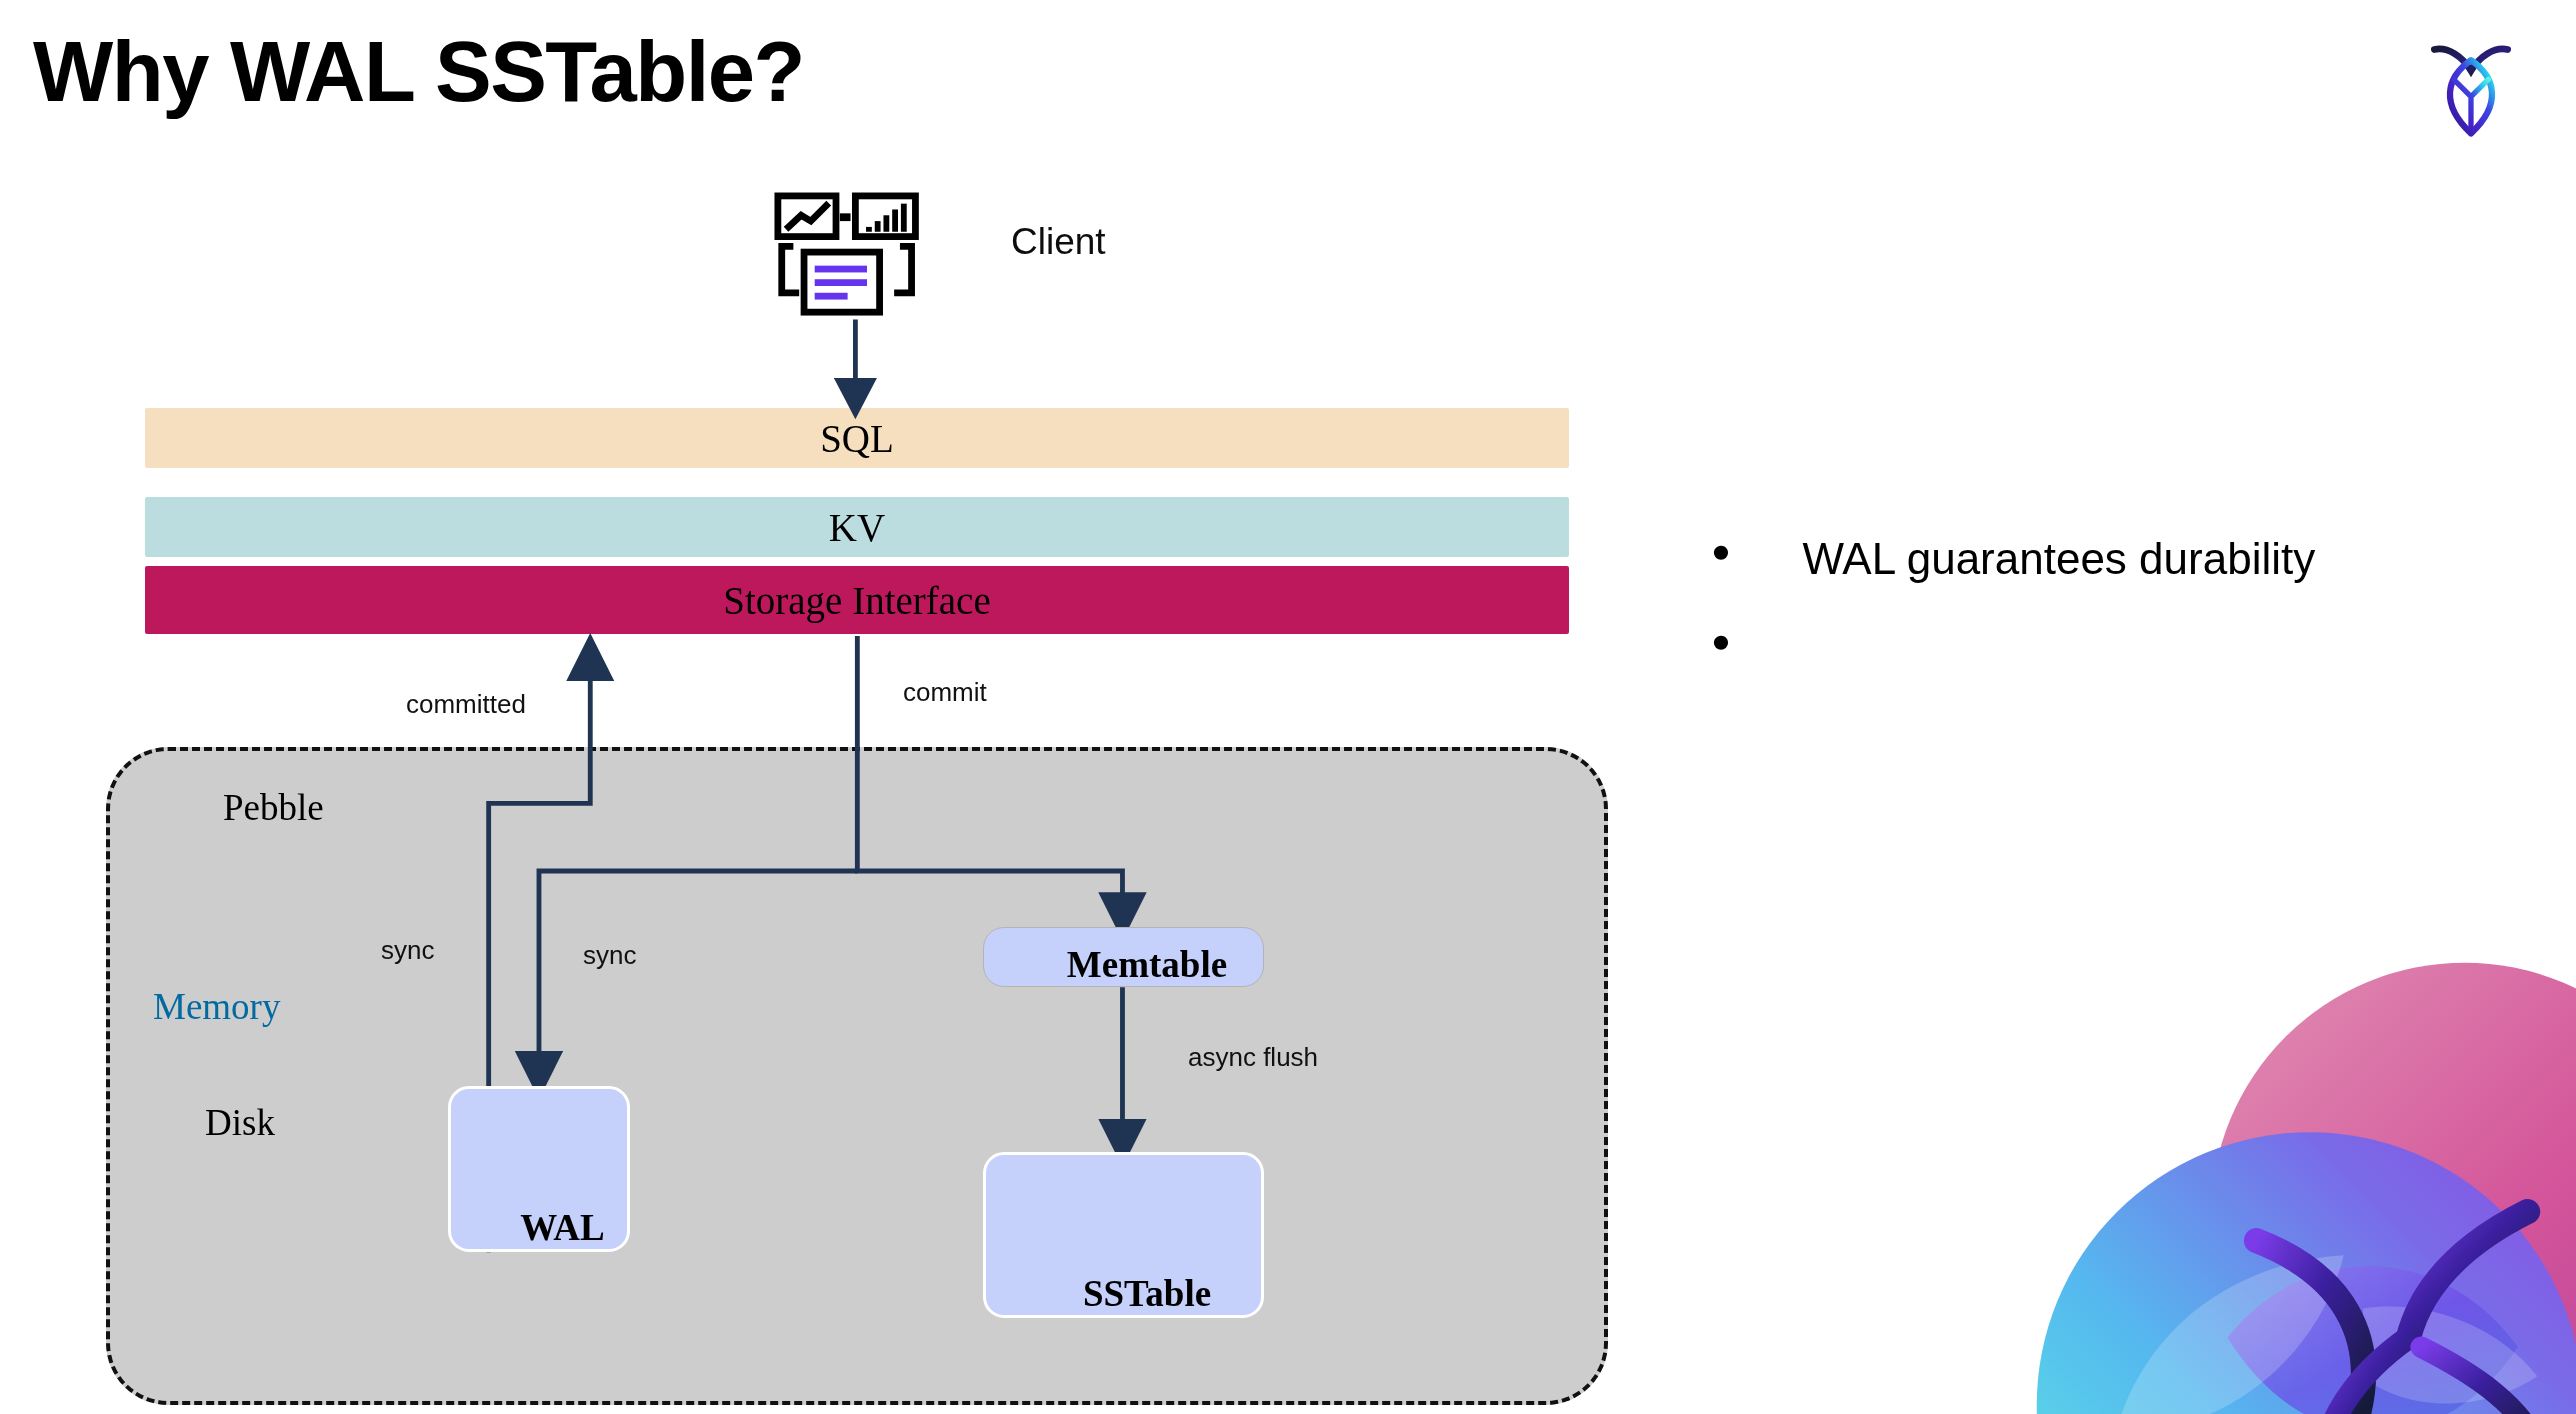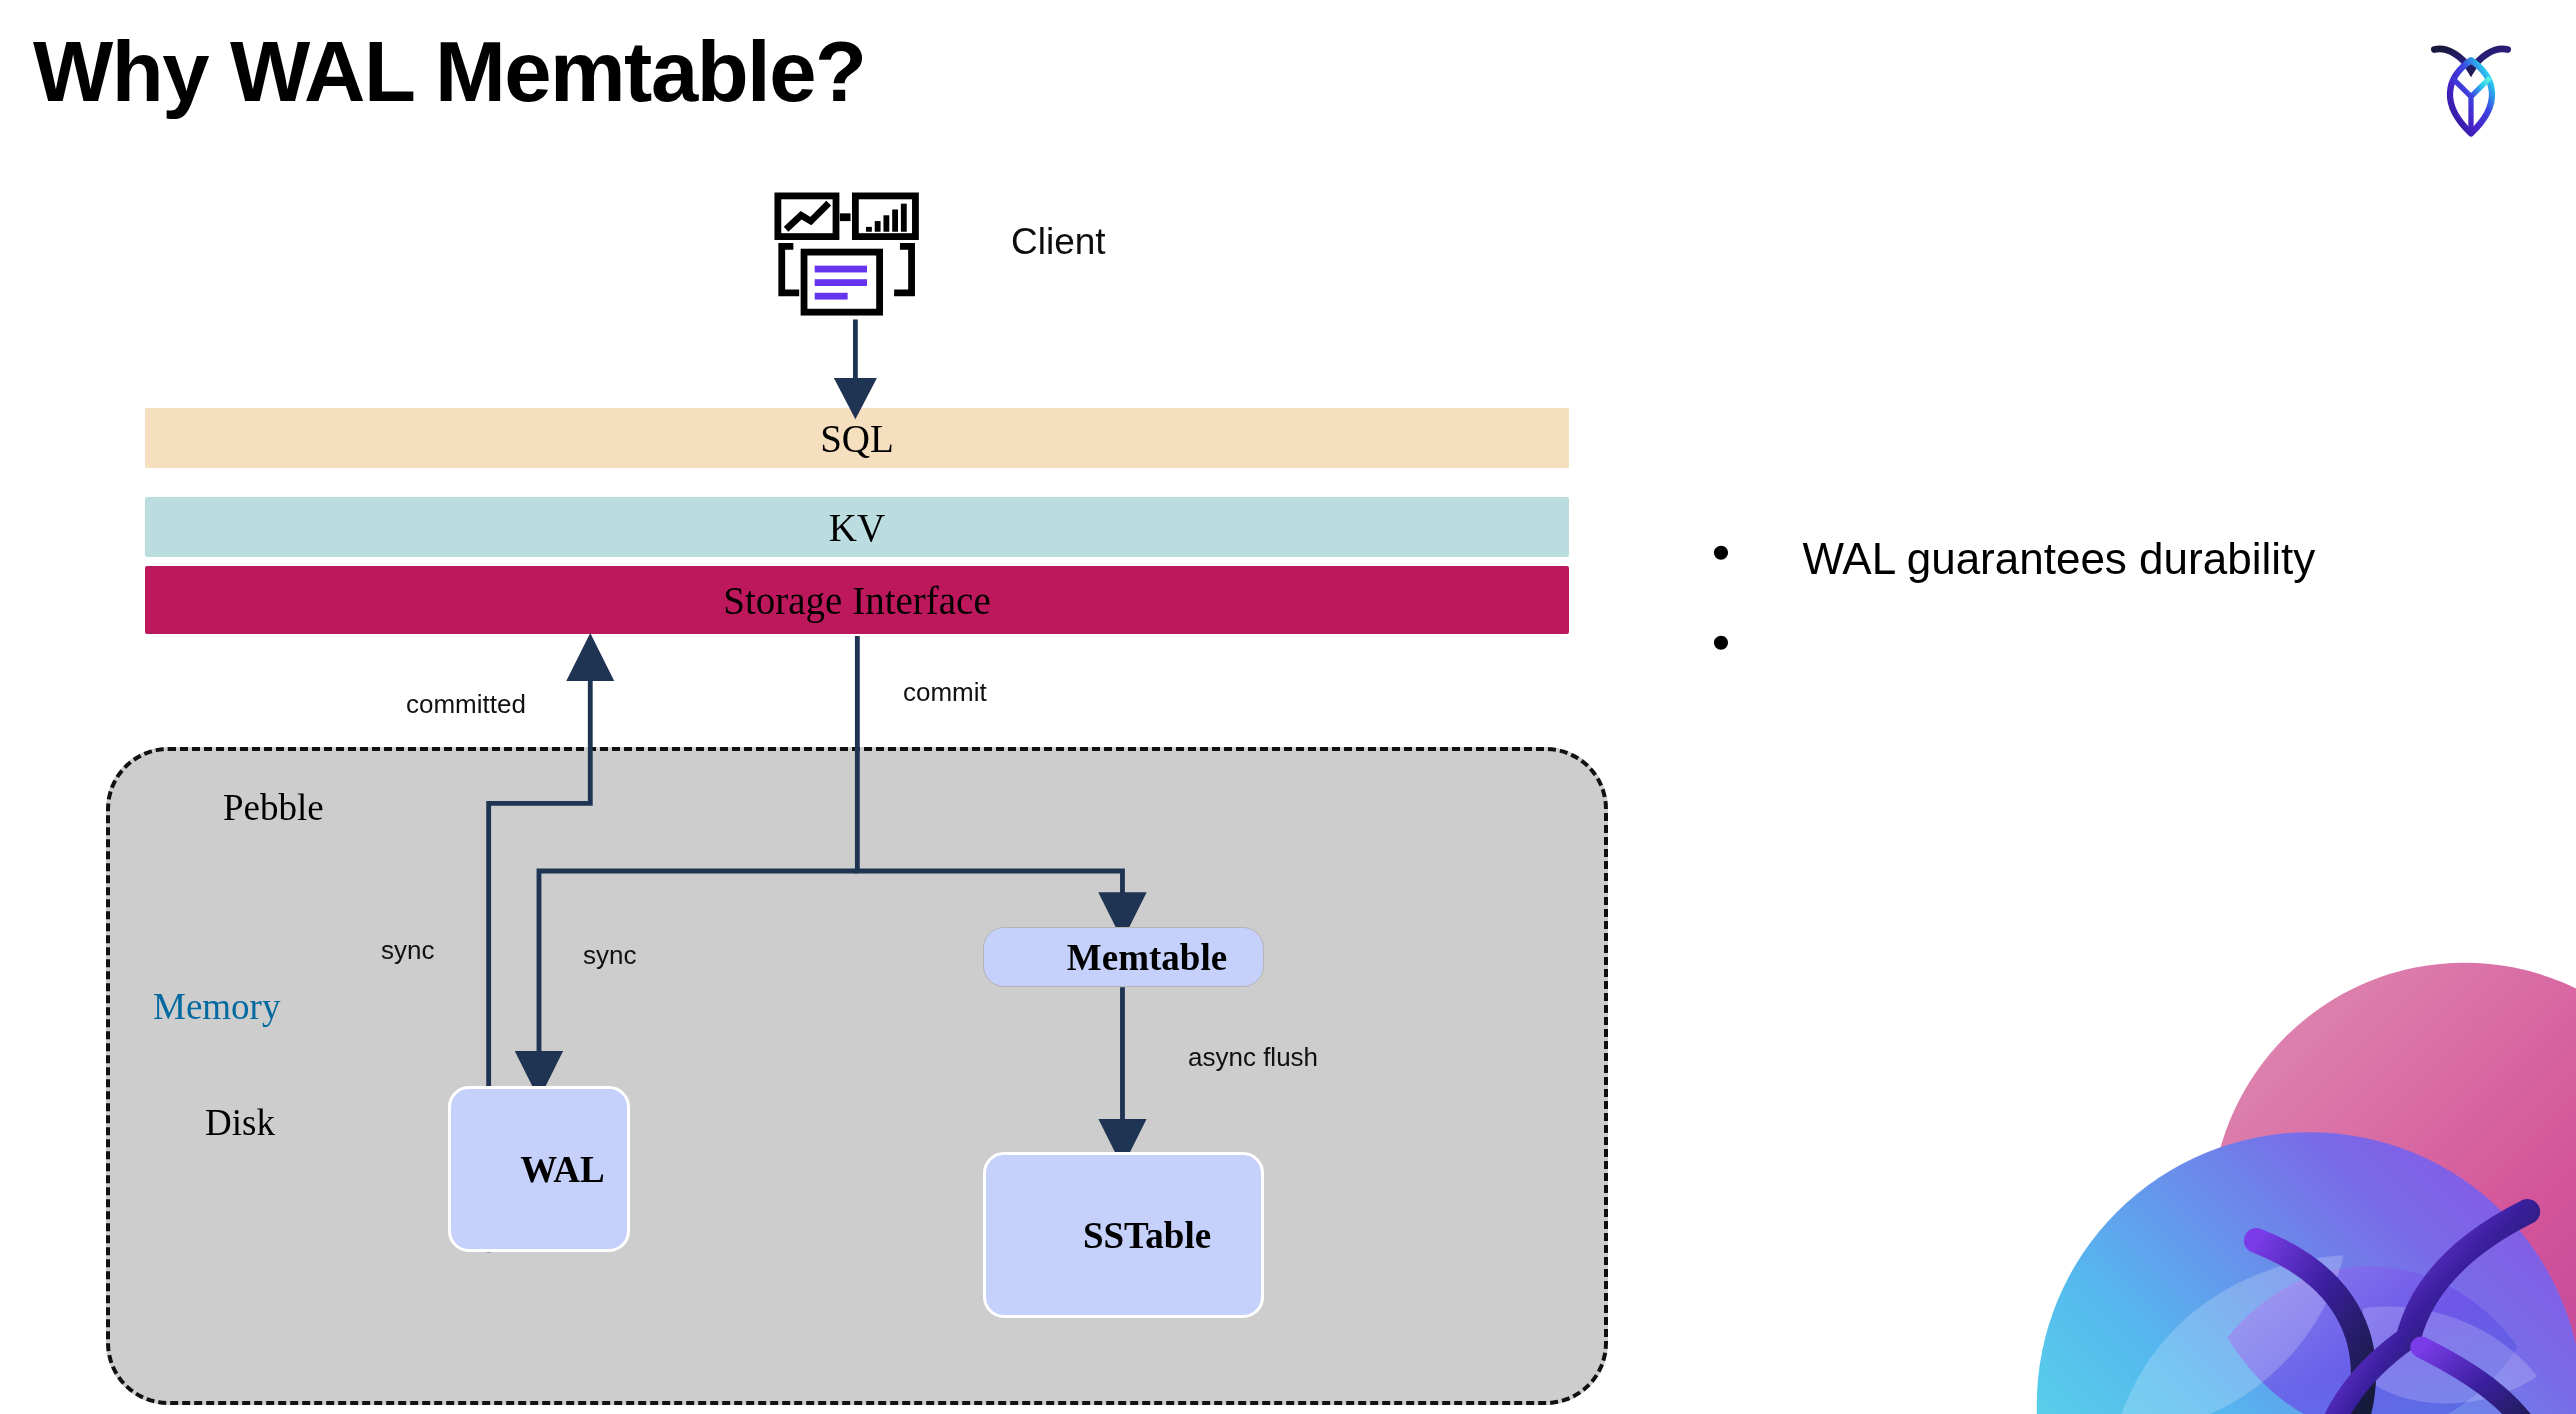--- a/index.html
+++ b/index.html
@@ -120,21 +120,21 @@
     color: #000000;
   }
 
   
   .node-box {
     position: absolute;
     background: #c5d0fb;
     border: 3.9px solid #ffffff;
     border-radius: 21px;
     display: flex;
-    align-items: center;
+    align-items: flex-end;
     justify-content: center;
     font-family: "Liberation Serif", serif;
     font-weight: bold;
     font-size: 37px;
     color: #000000;
     box-sizing: border-box;
     padding-left: 47px;
   }
   #node-memtable {
     left: 983px;
@@ -203,21 +203,21 @@
   .bullet-text {
     font-family: "Liberation Sans", sans-serif;
     font-size: 44px;
     line-height: 1.33;
     color: #000000;
   }
 </style>
 </head>
 <body>
 
-<div id="slide-title">Why WAL Memtable?</div>
+<div id="slide-title">Why WAL SSTable?</div>
 
 <div id="brand-logo">
   <svg viewBox="0 0 112 116" width="108" height="112" aria-hidden="true">
     <defs>
       <linearGradient id="logoGrad" x1="0" y1="1" x2="1" y2="0">
         <stop offset="0%" stop-color="#2b1a8c"></stop>
         <stop offset="35%" stop-color="#4622c9"></stop>
         <stop offset="62%" stop-color="#3b46e0"></stop>
         <stop offset="85%" stop-color="#29c9ef"></stop>
         <stop offset="100%" stop-color="#5ef0e0"></stop>

